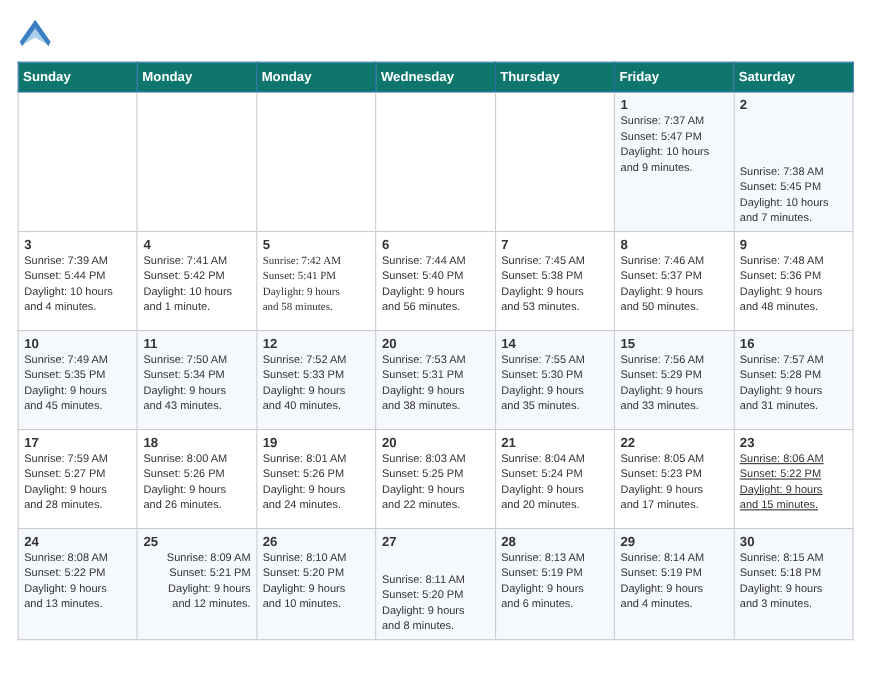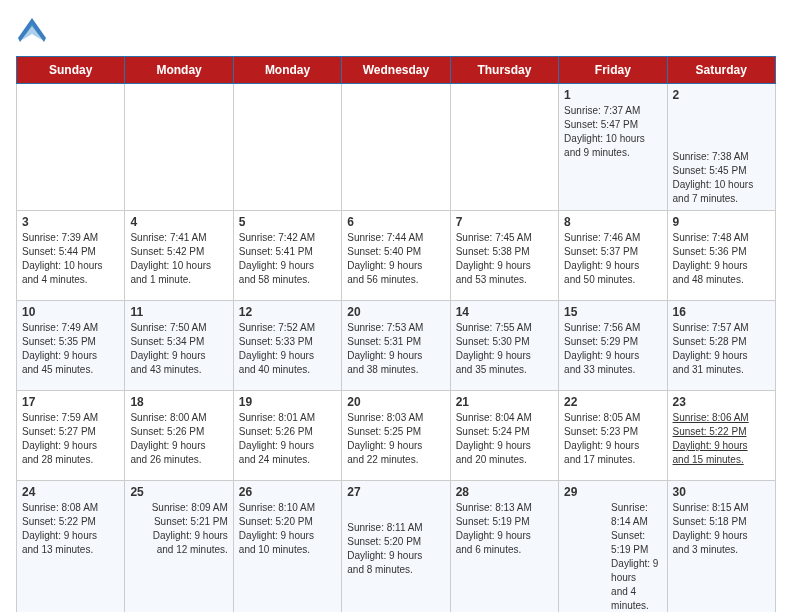--- a/index.html
+++ b/index.html
@@ -51,26 +51,26 @@
     .location {
       font-size: 15px;
       color: #555;
     }
     table {
       width: 100%;
       border-collapse: collapse;
       table-layout: fixed;
     }
     thead tr th {
-      background: #b91c1c;
+      background: #0f766e;
       color: #fff;
       font-size: 12px;
       font-weight: bold;
       padding: 6px 4px;
-      text-align: center;
+      text-align: left;
       border: 1px solid #2a6faa;
     }
     tbody tr td {
       border: 1px solid #ccc;
       vertical-align: top;
       padding: 4px 5px;
       font-size: 10.5px;
       color: #333;
       height: 90px;
       background: #fff;
@@ -158,21 +158,21 @@
         </td>
         <td>
           <span class="day-number">4</span>
           <div class="day-info" style="white-space: pre-line;">Sunrise: 7:41 AM
 Sunset: 5:42 PM
 Daylight: 10 hours
 and 1 minute.</div>
         </td>
         <td>
           <span class="day-number">5</span>
-          <div class="day-info" style="white-space: pre-line;">Sunrise: 7:42 AM
+          <div class="day-info" style="white-space: pre-line; font-family: Liberation Serif, serif;">Sunrise: 7:42 AM
 Sunset: 5:41 PM
 Daylight: 9 hours
 and 58 minutes.</div>
         </td>
         <td>
           <span class="day-number">6</span>
           <div class="day-info" style="white-space: pre-line;">Sunrise: 7:44 AM
 Sunset: 5:40 PM
 Daylight: 9 hours
 and 56 minutes.</div>
@@ -332,21 +332,21 @@
         </td>
         <td>
           <span class="day-number">28</span>
           <div class="day-info" style="white-space: pre-line;">Sunrise: 8:13 AM
 Sunset: 5:19 PM
 Daylight: 9 hours
 and 6 minutes.</div>
         </td>
         <td>
           <span class="day-number">29</span>
-          <div class="day-info" style="white-space: pre-line; margin-left: 47px;">Sunrise: 8:14 AM
+          <div class="day-info" style="white-space: pre-line;">Sunrise: 8:14 AM
 Sunset: 5:19 PM
 Daylight: 9 hours
 and 4 minutes.</div>
         </td>
         <td>
           <span class="day-number">30</span>
           <div class="day-info" style="white-space: pre-line;">Sunrise: 8:15 AM
 Sunset: 5:18 PM
 Daylight: 9 hours
 and 3 minutes.</div>

